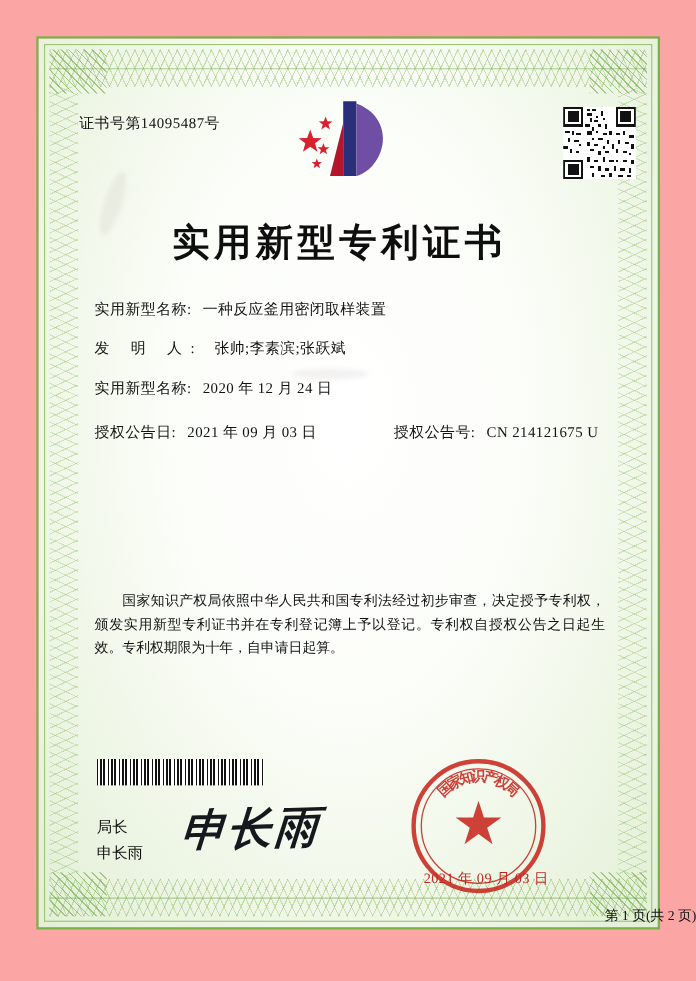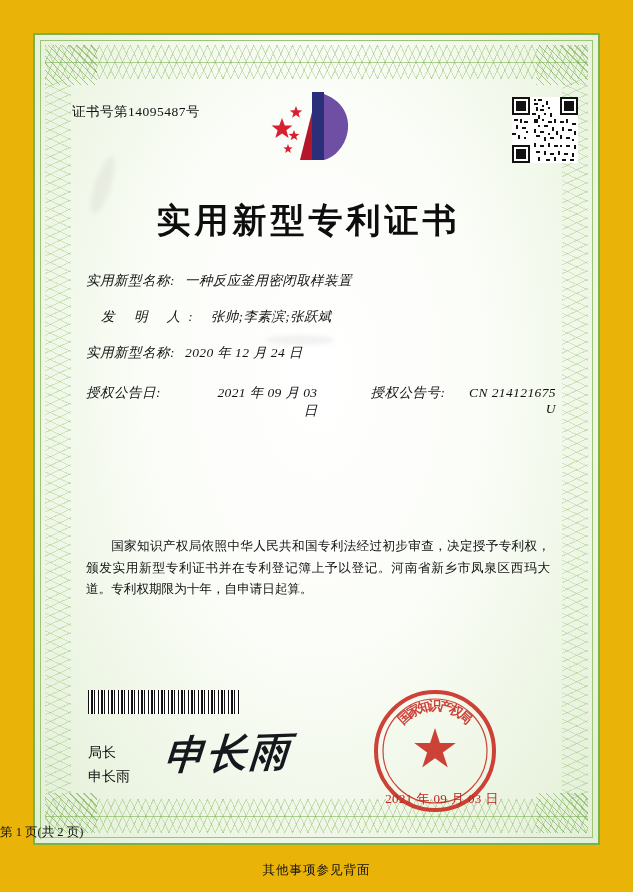--- a/index.html
+++ b/index.html
@@ -12,21 +12,21 @@
     background: #ffffff;
     font-family: "Liberation Serif", "DejaVu Serif", serif;
     color: #1a1a1a;
     overflow: hidden;
   }
 
   .page {
     position: relative;
     width: 633px;
     height: 892px;
-    background: #eab308;
+    background: #fca5a5;
   }
 
   
   .cert {
     position: absolute;
     left: 33px;
     top: 33px;
     width: 567px;
     height: 812px;
     background:
@@ -131,44 +131,42 @@
     left: 86px;
     top: 272px;
     width: 470px;
   }
   .row {
     display: flex;
     align-items: baseline;
     margin-bottom: 18px;
     font-size: 13.5px;
     color: #121212;
-    font-style: italic;
   }
   .row .label {
     white-space: nowrap;
     letter-spacing: .5px;
   }
-  .row .label.sp3 { letter-spacing: 8px; margin-left: 15px; }
+  .row .label.sp3 { letter-spacing: 8px; }
   .row .label.sp2 { letter-spacing: 5.5px; }
   .row .value {
     margin-left: 10px;
     letter-spacing: .4px;
     text-align: right;
   }
   .row .value.mono {
     font-family: "Liberation Mono", "DejaVu Sans Mono", monospace;
     font-size: 12.5px;
     letter-spacing: .6px;
   }
   .row.two {
     justify-content: flex-start;
-    gap: 29px;
   }
   .row .col2 {
-    margin-left: 24px;
+    margin-left: 70px;
     display: flex;
     align-items: baseline;
   }
 
   
   .paras {
     position: absolute;
     left: 86px;
     top: 536px;
     width: 464px;
@@ -234,21 +232,21 @@
     text-align: center;
     font-size: 13px;
     color: #c0271f;
     letter-spacing: .4px;
   }
 
   .page-no {
     position: absolute;
     left: 0; right: 0;
     top: 824px;
-    text-align: left;
+    text-align: right;
     font-size: 12.5px;
     color: #111;
   }
 
   .footnote {
     position: absolute;
     left: 0; right: 0;
     top: 862px;
     text-align: center;
     font-size: 12.5px;
@@ -397,21 +395,21 @@
       <span class="label">授权公告日:</span>
       <span class="value">2021 年 09 月 03 日</span>
       <span class="col2">
         <span class="label">授权公告号:</span>
         <span class="value">CN 214121675 U</span>
       </span>
     </div>
   </div>
 
   <div class="paras">
-    <p>国家知识产权局依照中华人民共和国专利法经过初步审查，决定授予专利权，颁发实用新型专利证书并在专利登记簿上予以登记。河南省新乡市凤泉区西玛大道。专利权期限为十年，自申请日起算。</p>
+    <p>国家知识产权局依照中华人民共和国专利法经过初步审查，决定授予专利权，颁发实用新型专利证书并在专利登记簿上予以登记。专利权自授权公告之日起生效。专利权期限为十年，自申请日起算。</p>
   </div>
 
   <div class="barcode"></div>
 
   <div class="sig-labels">
     <div>局长</div>
     <div>申长雨</div>
   </div>
   <div class="signature">申长雨</div>
 
@@ -429,14 +427,13 @@
           <text x="63" y="22" text-anchor="middle" transform="rotate(28 63 63)">权</text>
           <text x="63" y="22" text-anchor="middle" transform="rotate(-42 63 63)">国</text>
           <text x="63" y="22" text-anchor="middle" transform="rotate(42 63 63)">局</text>
         </g>
       </g>
     </svg>
   </div>
   <div class="seal-date">2021 年 09 月 03 日</div>
 
   <div class="page-no">第 1 页(共 2 页)</div>
-  <div class="footnote">其他事项参见背面</div>
 </div>
 
 </body></html>

